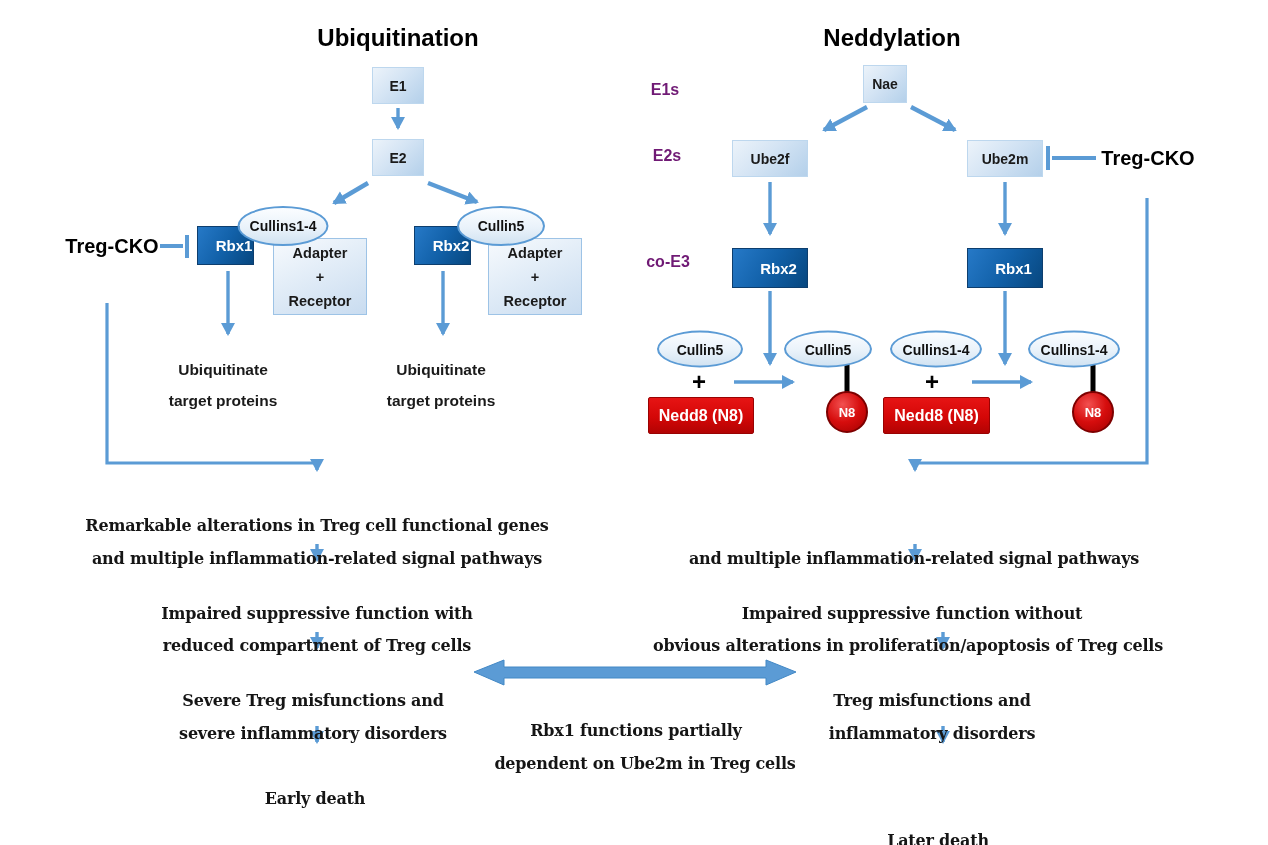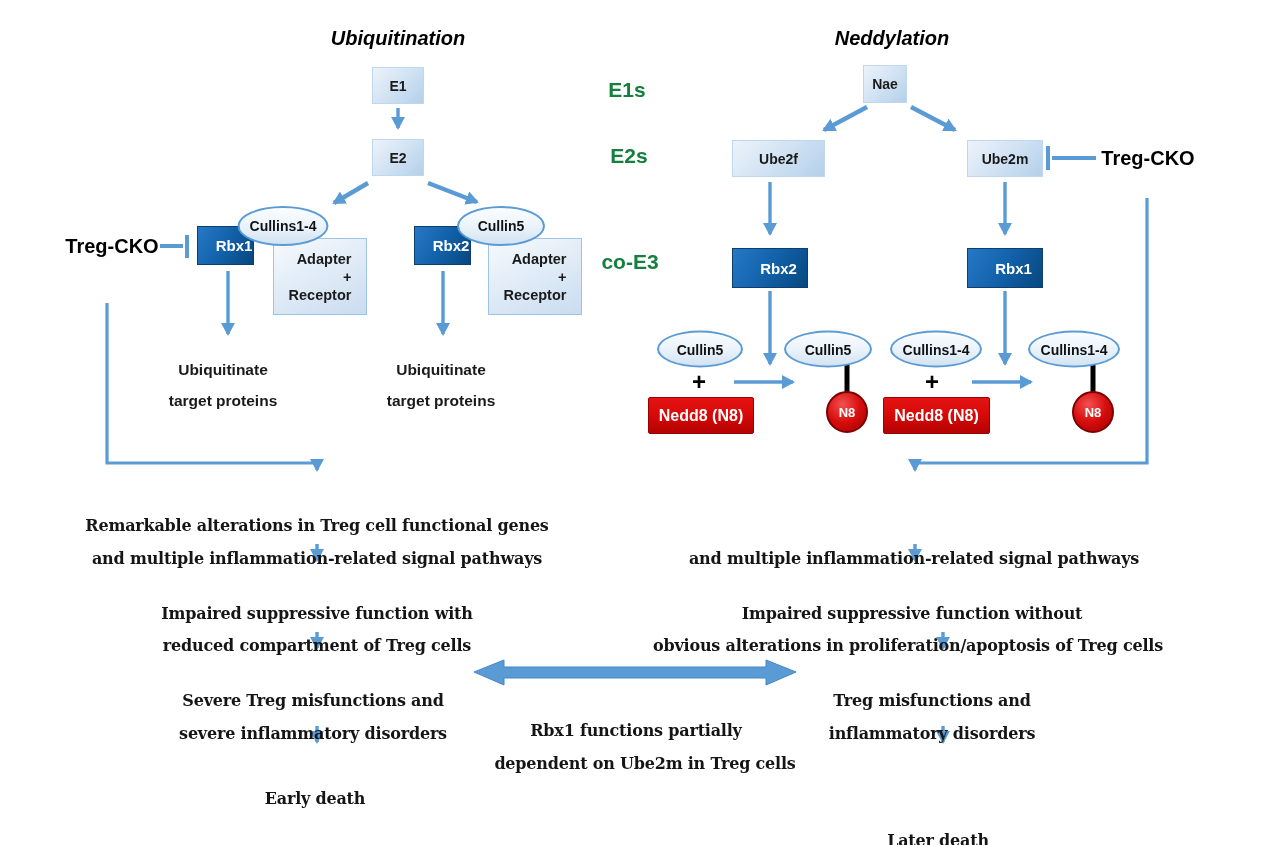--- a/index.html
+++ b/index.html
@@ -15,30 +15,30 @@
   .bar{stroke:#5b9bd5;stroke-width:4;fill:none;}
   .blackline{stroke:#000;stroke-width:5;fill:none;}
   .box{display:flex;align-items:center;justify-content:center;font-weight:bold;box-sizing:border-box;}
   .box-light{background:linear-gradient(135deg,#ecf3fa 0%,#d4e4f4 45%,#b4d0ea 100%);
              border:1px solid #bdd7ee;color:#1a1a1a;font-size:14px;}
   .box-dark{background:linear-gradient(120deg,#2679c7 0%,#1261a9 50%,#07477f 100%);
             border:1px solid #0d3e6e;color:#fff;font-size:15px;padding-left:17px;}
   .box-red{background:linear-gradient(180deg,#e61414 0%,#d40707 55%,#b20303 100%);
            border:1px solid #990202;color:#fff;font-size:16px;border-radius:2px;}
   .box-adapter{background:linear-gradient(155deg,#f7fafd 0%,#e4eef8 40%,#c9dcf0 100%);
-               border:1px solid #9dc3e6;color:#1a1a1a;font-size:14.5px;line-height:18px;
-               text-align:right;white-space:pre-line;}
+               border:1px solid #9dc3e6;color:#1a1a1a;font-size:14.5px;line-height:24px;
+               text-align:center;white-space:pre-line;}
   .ellipse{border-radius:50%;background:linear-gradient(180deg,#fbfdff 0%,#e9f2fa 55%,#d2e3f2 100%);
            border:2px solid #5b9bd5;color:#111;font-size:14px;font-weight:bold;
            display:flex;align-items:center;justify-content:center;box-sizing:border-box;}
   .n8{border-radius:50%;background:radial-gradient(circle at 38% 30%,#f25050 0%,#d60d0d 50%,#a30000 100%);
       border:2px solid #7d0000;color:#fff;font-weight:bold;font-size:13px;
       display:flex;align-items:center;justify-content:center;box-sizing:border-box;}
-  .title{font-weight:bold;font-size:20px;color:#000;white-space:nowrap;font-style:italic;}
-  .rowlabel{font-weight:bold;font-size:21px;color:#15803d;white-space:nowrap;}
+  .title{font-weight:bold;font-size:24px;color:#000;white-space:nowrap;}
+  .rowlabel{font-weight:bold;font-size:16px;color:#701a75;white-space:nowrap;margin-left:38px;}
   .cko{font-weight:bold;font-size:20px;color:#000;white-space:nowrap;}
   .tline{font-family:"DejaVu Serif",serif;font-weight:bold;font-size:16px;
          letter-spacing:-0.2px;color:#151515;white-space:nowrap;margin-top:28px;}
   .outcome{font-weight:bold;font-size:15.5px;color:#1a1a1a;text-align:center;
            line-height:31px;white-space:pre-line;}
   .plus{font-weight:bold;font-size:24px;color:#000;}
 </style>
 </head>
 <body>
 
@@ -104,21 +104,21 @@
 
   <div class="abs box box-dark" style="left:414px;top:226px;width:57px;height:39px">Rbx2</div>
   <div class="abs box box-adapter" style="left:488px;top:238px;width:94px;height:77px">Adapter
 +
 Receptor</div>
   <div class="abs ctr ellipse" style="left:501px;top:226px;width:88px;height:40px">Cullin5</div>
   <div class="abs hctr outcome" style="left:441px;top:354px">Ubiquitinate
 target proteins</div>
 
   <div class="abs box box-light" style="left:863px;top:65px;width:44px;height:38px">Nae</div>
-  <div class="abs box box-light" style="left:732px;top:140px;width:93px;height:37px">Ube2f</div>
+  <div class="abs box box-light" style="left:732px;top:140px;width:76px;height:37px">Ube2f</div>
   <div class="abs box box-light" style="left:967px;top:140px;width:76px;height:37px">Ube2m</div>
   <div class="abs ctr cko" style="left:1148px;top:158px">Treg-CKO</div>
 
   <div class="abs box box-dark" style="left:732px;top:248px;width:76px;height:40px">Rbx2</div>
   <div class="abs box box-dark" style="left:967px;top:248px;width:76px;height:40px">Rbx1</div>
 
   <div class="abs ctr ellipse" style="left:700px;top:349px;width:86px;height:37px">Cullin5</div>
   <div class="abs ctr plus" style="left:699px;top:382px">+</div>
   <div class="abs box box-red" style="left:648px;top:397px;width:106px;height:37px">Nedd8 (N8)</div>
   <div class="abs ctr ellipse" style="left:828px;top:349px;width:88px;height:37px">Cullin5</div>

